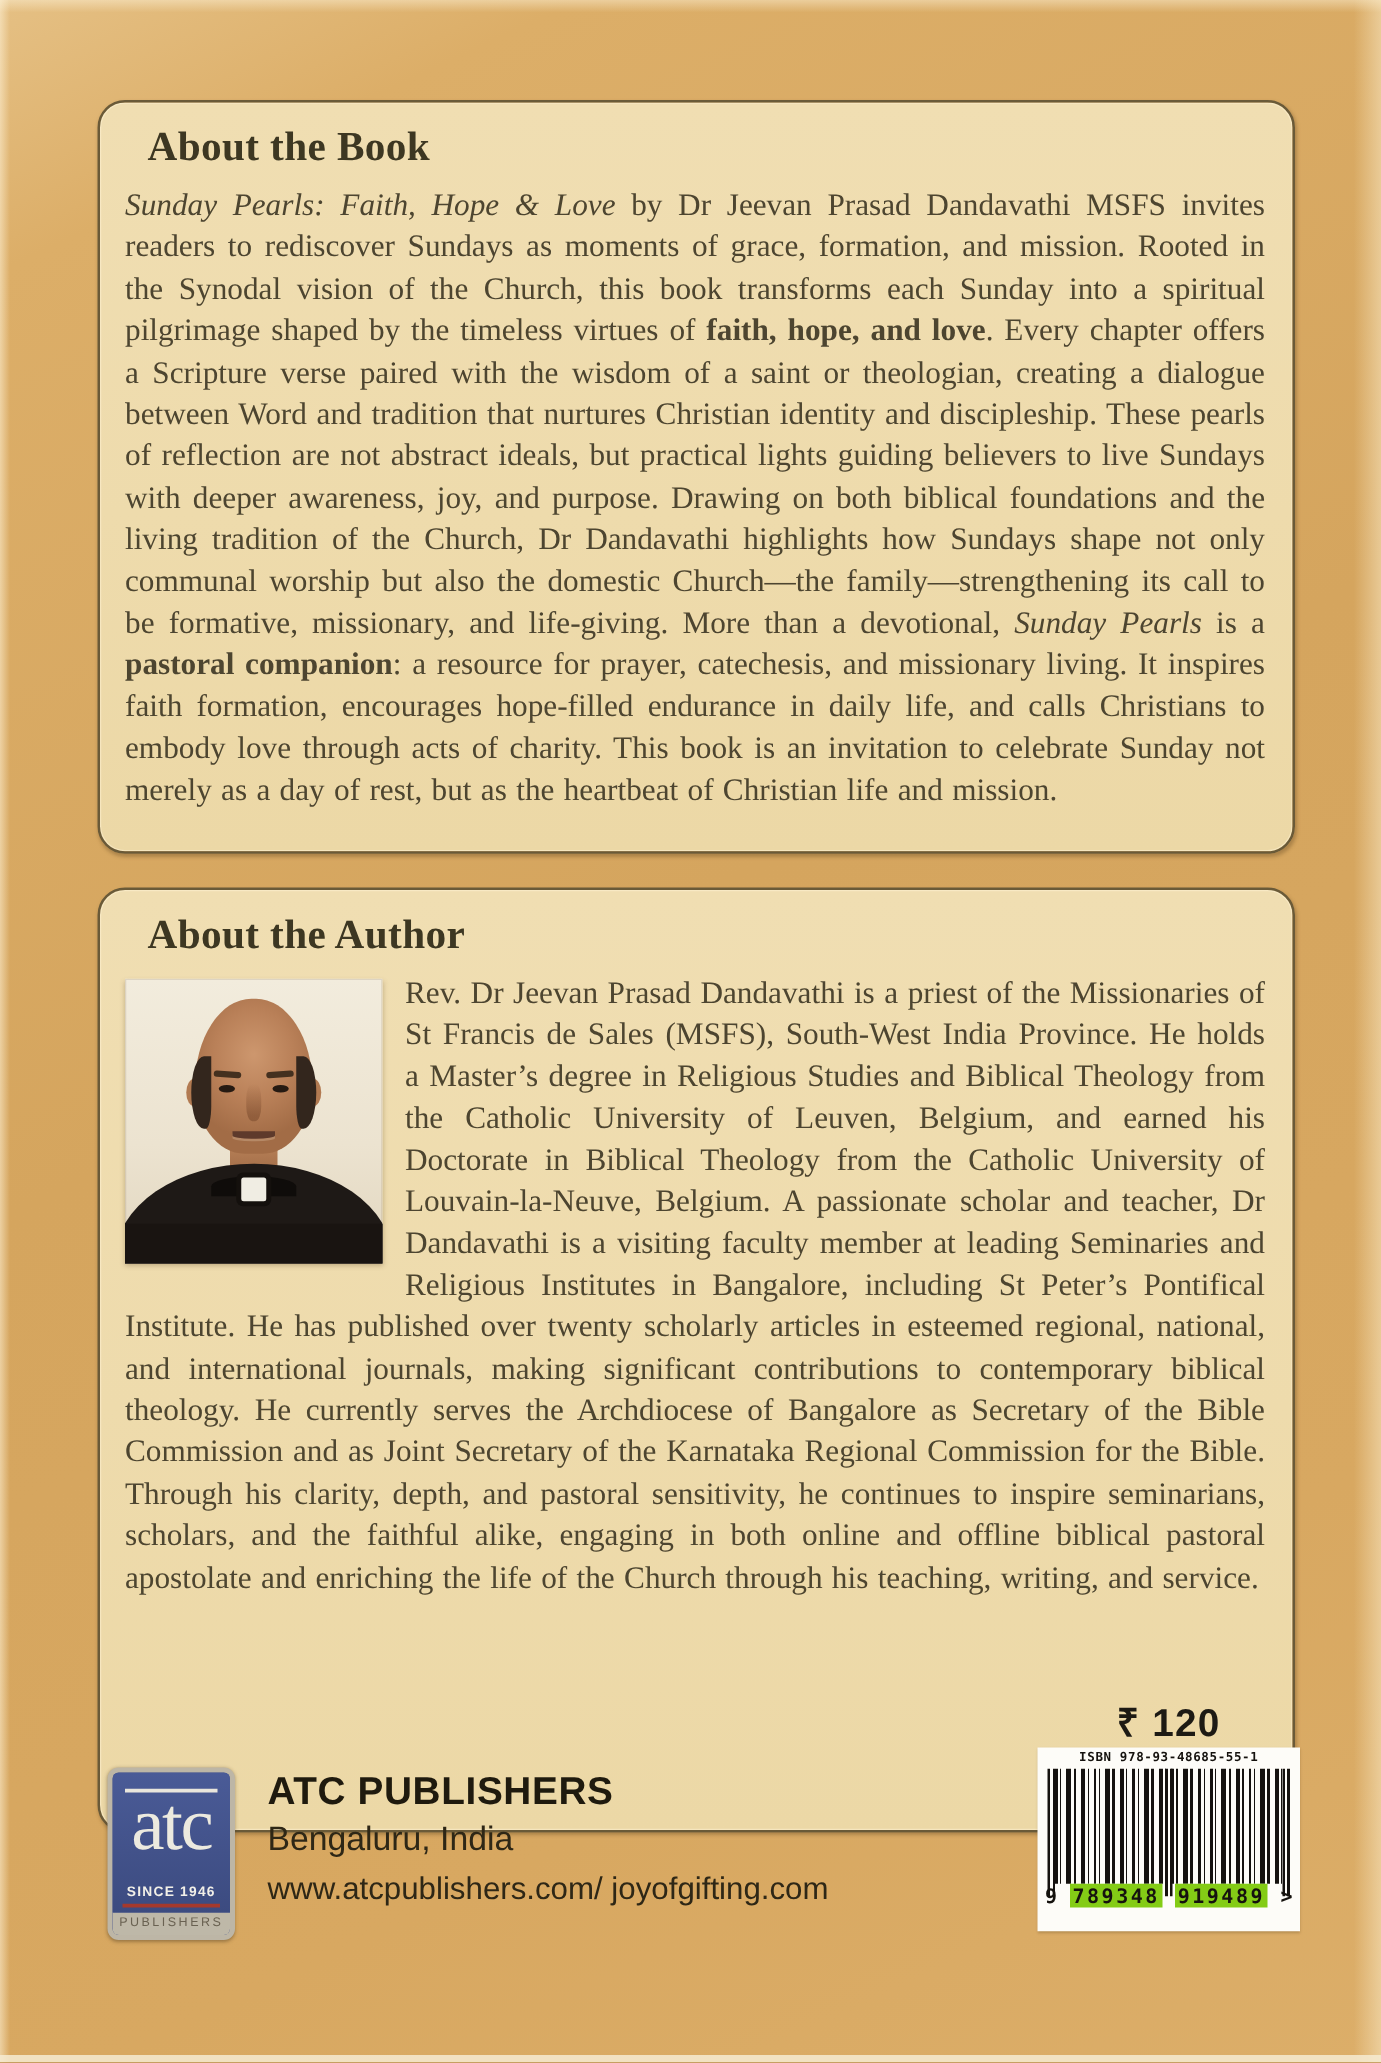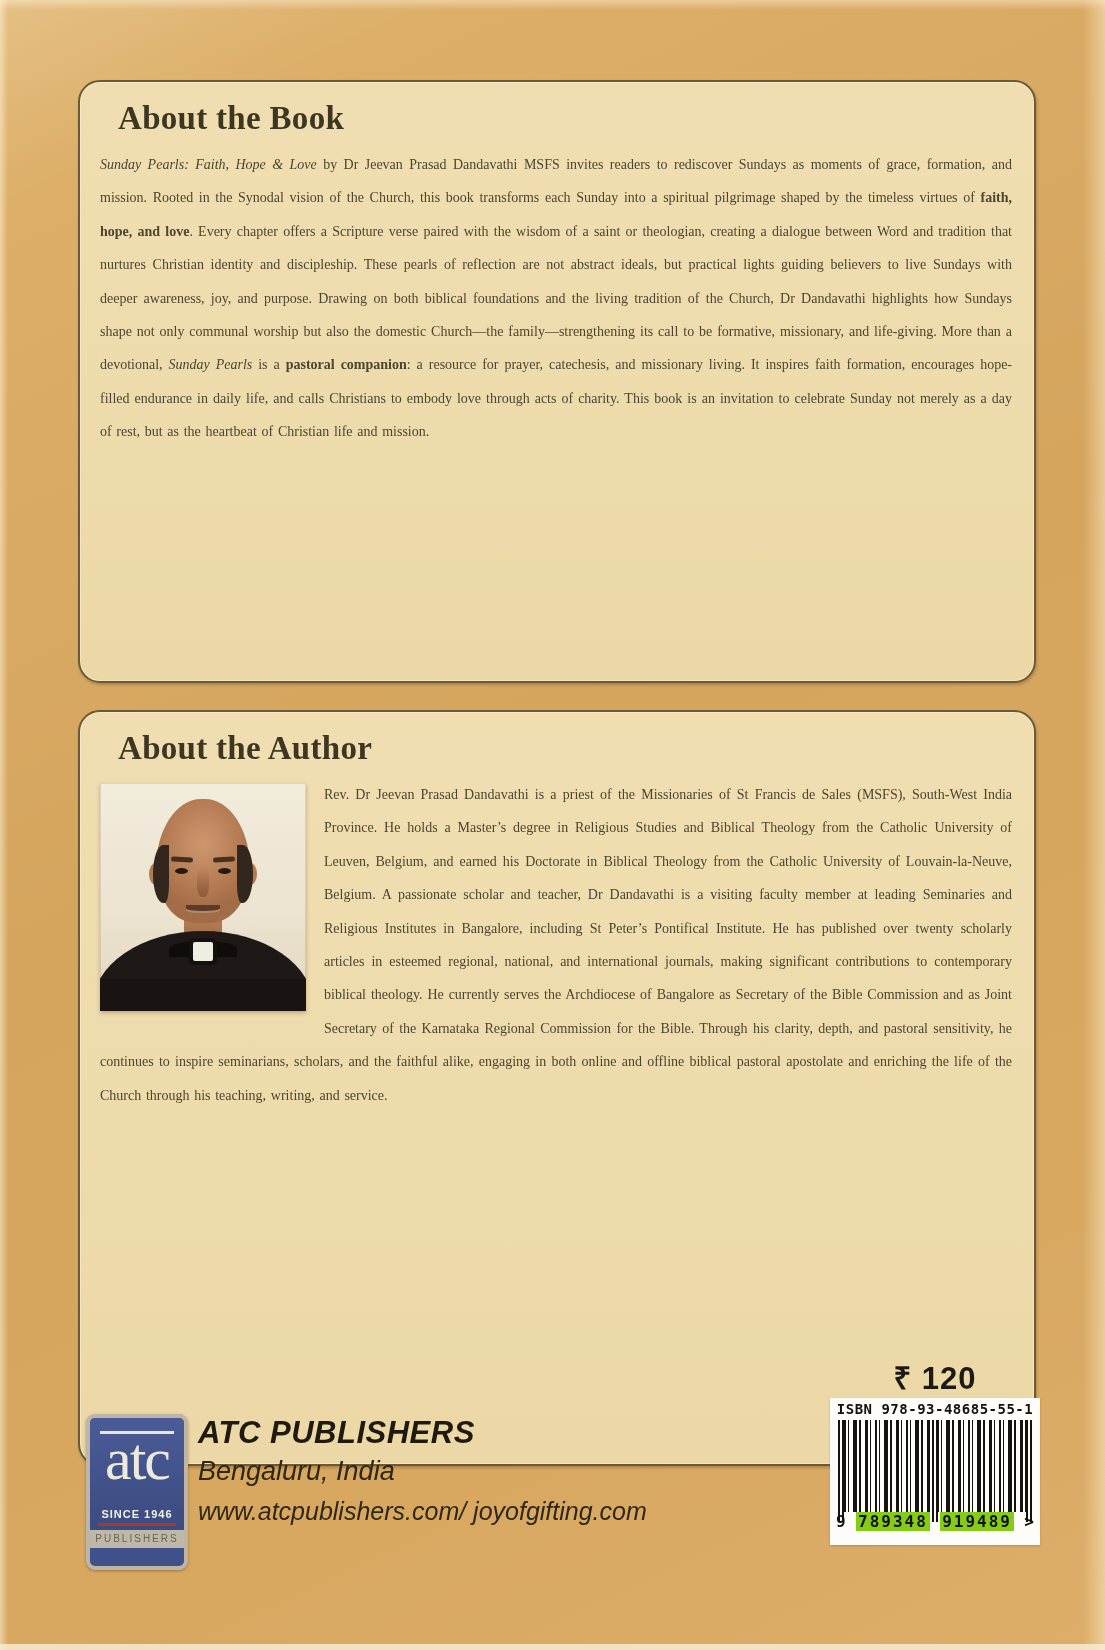--- a/index.html
+++ b/index.html
@@ -23,21 +23,21 @@
     box-shadow:1px 2px 3px rgba(110,80,40,.4), inset 0 0 0 1px rgba(255,244,214,.5);
     padding:14px 22px 0 20px;overflow:hidden;
   }
   .panel-book{top:80px;height:603px;}
   .panel-author{top:710px;height:756px;}
   .panel h2{
     margin:2px 0 10px 18px;font-size:33px;line-height:40px;font-weight:bold;
     color:#3d3722;letter-spacing:.3px;
   }
   .body-text{
-    margin:0;font-size:14px;line-height:33.4px;color:#4d4530;
+    margin:0;font-size:25px;line-height:33.4px;color:#4d4530;
     text-align:justify;word-spacing:1.2px;
   }
 
   
   .author-photo{
     position:relative;float:left;width:206px;height:228px;margin:5px 18px 4px 0;
     background:linear-gradient(180deg,#f2ecdd 0%,#ece3d0 58%,#e1d6bf 100%);
     box-shadow:0 2px 4px rgba(100,75,40,.35), inset 0 0 0 1px rgba(130,105,70,.18);
     overflow:hidden;
   }
@@ -67,21 +67,21 @@
   .price{
     position:absolute;left:830px;top:1356px;width:210px;text-align:center;
     font-family:"Liberation Sans",sans-serif;font-weight:bold;font-size:31px;color:#1d1a14;
     letter-spacing:1px;
   }
   .barcode{
     position:absolute;left:830px;top:1398px;width:210px;height:147px;background:#fdfcf8;
     box-shadow:0 1px 2px rgba(90,65,30,.3);box-sizing:border-box;padding:3px 6px 0 6px;
   }
   .isbn-line{
-    font-family:"DejaVu Sans Mono",monospace;font-weight:bold;font-size:14px;
+    font-family:"DejaVu Sans Mono",monospace;font-weight:bold;font-size:10px;
     letter-spacing:.5px;text-align:center;color:#15120e;white-space:nowrap;
   }
   .bars{
     position:relative;margin:3px 8px 0 8px;height:92px;
     background-image:repeating-linear-gradient(90deg,
       #15120f 0px,#15120f 2px,#fdfcf8 2px,#fdfcf8 4px,
       #15120f 4px,#15120f 5px,#fdfcf8 5px,#fdfcf8 9px,
       #15120f 9px,#15120f 13px,#fdfcf8 13px,#fdfcf8 15px,
       #15120f 15px,#15120f 17px,#fdfcf8 17px,#fdfcf8 21px,
       #15120f 21px,#15120f 24px,#fdfcf8 24px,#fdfcf8 26px,
@@ -95,41 +95,41 @@
   .barcode-digits{
     position:relative;display:flex;justify-content:space-between;align-items:flex-end;
     margin-top:0;padding:0 0 2px 0;
     font-family:"DejaVu Sans Mono",monospace;font-weight:bold;font-size:16px;color:#15120e;
   }
   .barcode-digits .grp{letter-spacing:2px;background:#84cc16;padding:0 2px;}
 
   
   .publisher{position:absolute;left:86px;top:1414px;display:flex;align-items:flex-start;}
   .atc-logo{
-    width:102px;height:156px;box-sizing:border-box;border:4px solid #bdb6a6;border-radius:9px;
+    width:102px;height:138px;box-sizing:border-box;border:4px solid #bdb6a6;border-radius:9px;
     overflow:hidden;background:#40508a;box-shadow:0 1px 3px rgba(80,60,30,.45);flex:none;
   }
   .logo-blue{position:relative;height:112px;background:linear-gradient(180deg,#4a5b97 0%,#3c4b80 100%);}
   .logo-crossbar{position:absolute;top:13px;left:10px;right:10px;height:3px;background:#e9e6dc;}
   .logo-atc{
     position:absolute;top:2px;left:0;right:0;text-align:center;
     font-family:"Liberation Serif",serif;font-size:60px;line-height:78px;color:#eceadf;
     letter-spacing:-2px;font-weight:normal;
   }
   .logo-since{
     position:absolute;bottom:4px;left:8px;right:8px;text-align:center;
     font-family:"Liberation Sans",sans-serif;font-weight:bold;font-size:11px;color:#f2f0e8;
     letter-spacing:1px;border-bottom:3px solid #a5392c;padding-bottom:3px;
   }
   .logo-band{
     height:18px;background:#beb8a8;text-align:center;
     font-family:"Liberation Sans",sans-serif;font-weight:normal;font-size:10px;line-height:18px;
     color:#6a6252;letter-spacing:2px;
   }
-  .publisher-text{margin-left:10px;padding-top:2px;font-family:"Liberation Sans",sans-serif;color:#241e10;font-style:italic;}
+  .publisher-text{margin-left:26px;padding-top:2px;font-family:"Liberation Sans",sans-serif;color:#241e10;}
   .pub-name{font-weight:bold;font-size:31px;line-height:34px;letter-spacing:.5px;color:#1f1a0e;}
   .pub-city{font-size:27px;line-height:42px;color:#2e2716;}
   .pub-web{font-size:25px;line-height:38px;color:#2e2716;}
 </style>
 </head>
 <body>
 
 <div class="page">
 
   <div class="scan-edge scan-top"></div>

